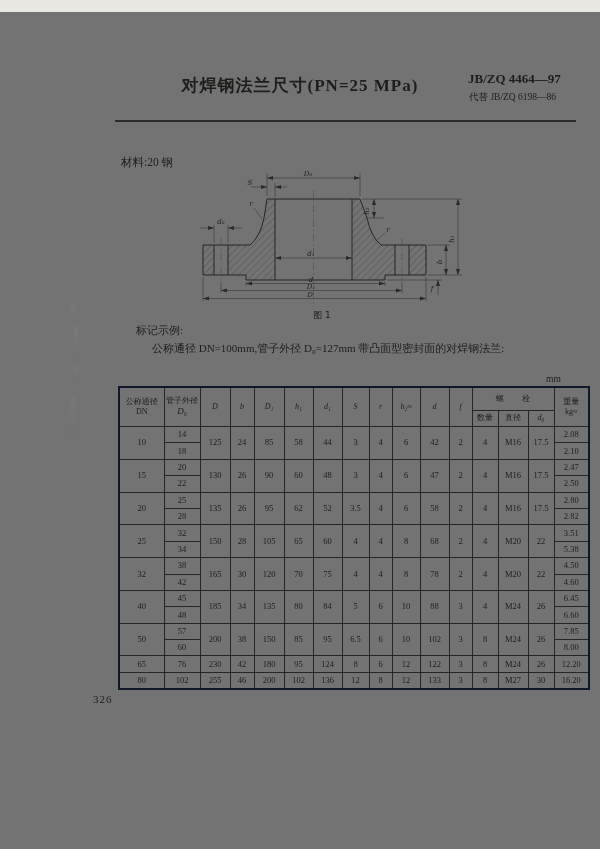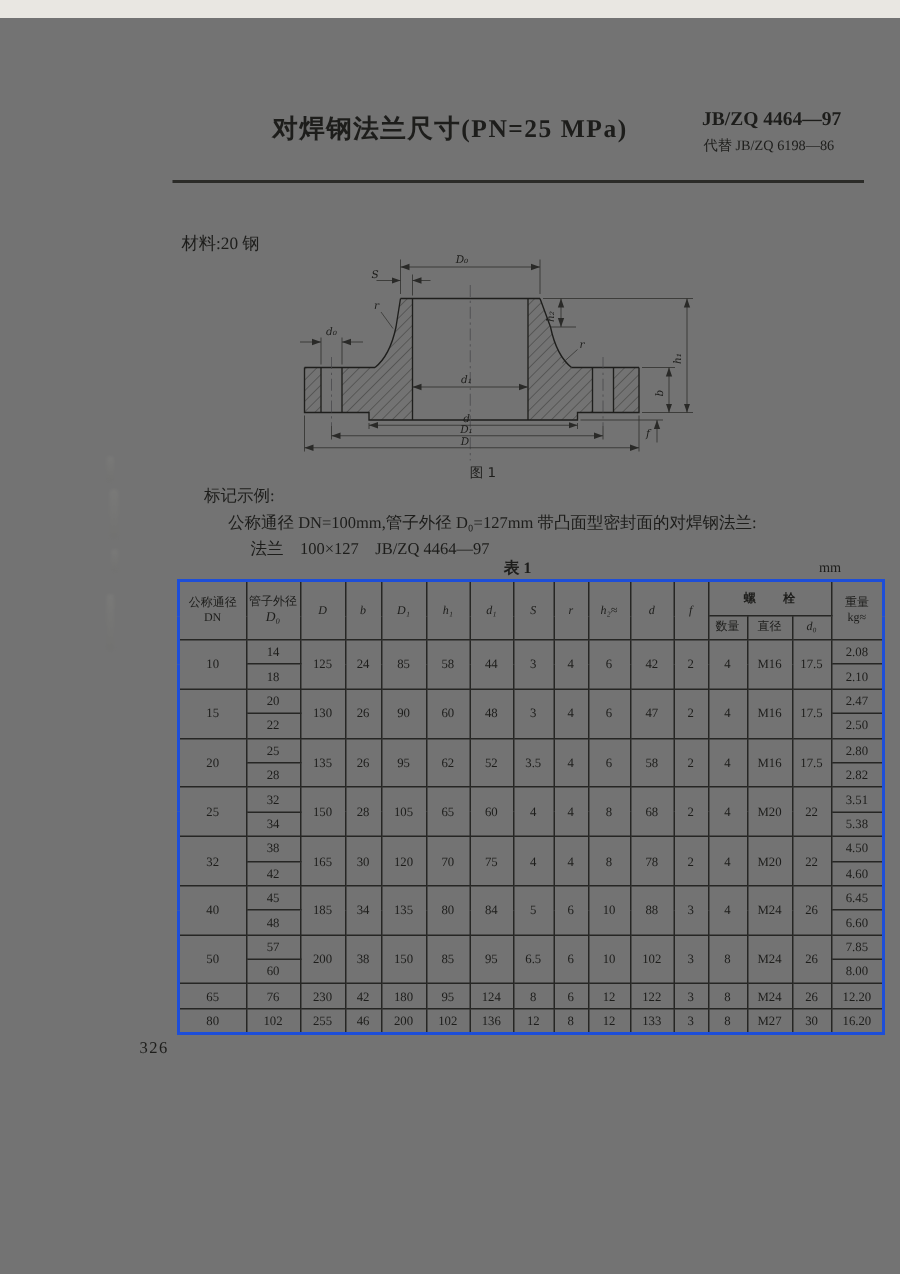--- a/index.html
+++ b/index.html
@@ -31,28 +31,28 @@
   .tbl-unit{left:546px;top:362px;font-size:9.5px;}
   table.dim{
     position:absolute;left:118px;top:374px;width:455px;
     border-collapse:collapse;table-layout:fixed;
     font-size:8.5px;line-height:1.05;
   }
   table.dim th,table.dim td{
     border:1px solid #262624;text-align:center;vertical-align:middle;
     padding:0 1px;font-weight:normal;overflow:hidden;
   }
-  table.dim{border:2px solid #1d4ed8;}
+  table.dim{border:2px solid #0f172a;}
   table.dim thead th{font-size:8px;}
   table.dim thead tr.h1 th{height:22px;}
   table.dim thead tr.h2 th{height:15px;}
   table.dim tbody td{height:15.4px;}
   .hl{display:block;line-height:1.25;}
   .it{font-style:italic;font-size:9px;}
-  .bolt-label{letter-spacing:2.3em;margin-right:-2.3em;display:inline-block;font-weight:bold;}
+  .bolt-label{letter-spacing:2.3em;margin-right:-2.3em;display:inline-block;}
   
   .page-no{left:93px;top:681px;font-size:11px;letter-spacing:1px;}
   
   .smudge{width:5px;background:linear-gradient(#8a8a86,#6f6f6b);
     opacity:.28;filter:blur(1px);border-radius:3px;}
   .s1{left:71px;top:292px;height:17px;}
   .s2{left:73px;top:314px;height:33px;width:6px;}
   .s3{left:74px;top:354px;height:15px;}
   .s4{left:71px;top:384px;height:38px;}
   
@@ -172,23 +172,21 @@
     <text class="dlab" x="123" y="93.5" text-anchor="middle">d₁</text>
     <text class="dlab" x="123" y="119.5" text-anchor="middle">d</text>
     <text class="dlab" x="123" y="126.5" text-anchor="middle">D₁</text>
     <text class="dlab" x="122" y="134.5" text-anchor="middle">D</text>
     <text class="dlab" x="33" y="61.5" text-anchor="middle">d₀</text>
     <text class="clab" x="134" y="156" text-anchor="middle">图 1</text>
   </svg>
 
   <div class="abs mark-head">标记示例:</div>
   <div class="abs mark-l1">公称通径 DN=100mm,管子外径 D₀=127mm 带凸面型密封面的对焊钢法兰:</div>
-  <div class="abs mark-l2">法兰　100×127　JB/ZQ 4464—97</div>
-
-  <div class="abs tbl-caption">表 1</div>
+
   <div class="abs tbl-unit">mm</div>
 
   <table class="dim">
     <colgroup>
       <col style="width:45px">
         <col style="width:36px">
         <col style="width:30px">
       <col style="width:24px">
         <col style="width:30px">
         <col style="width:29px">

